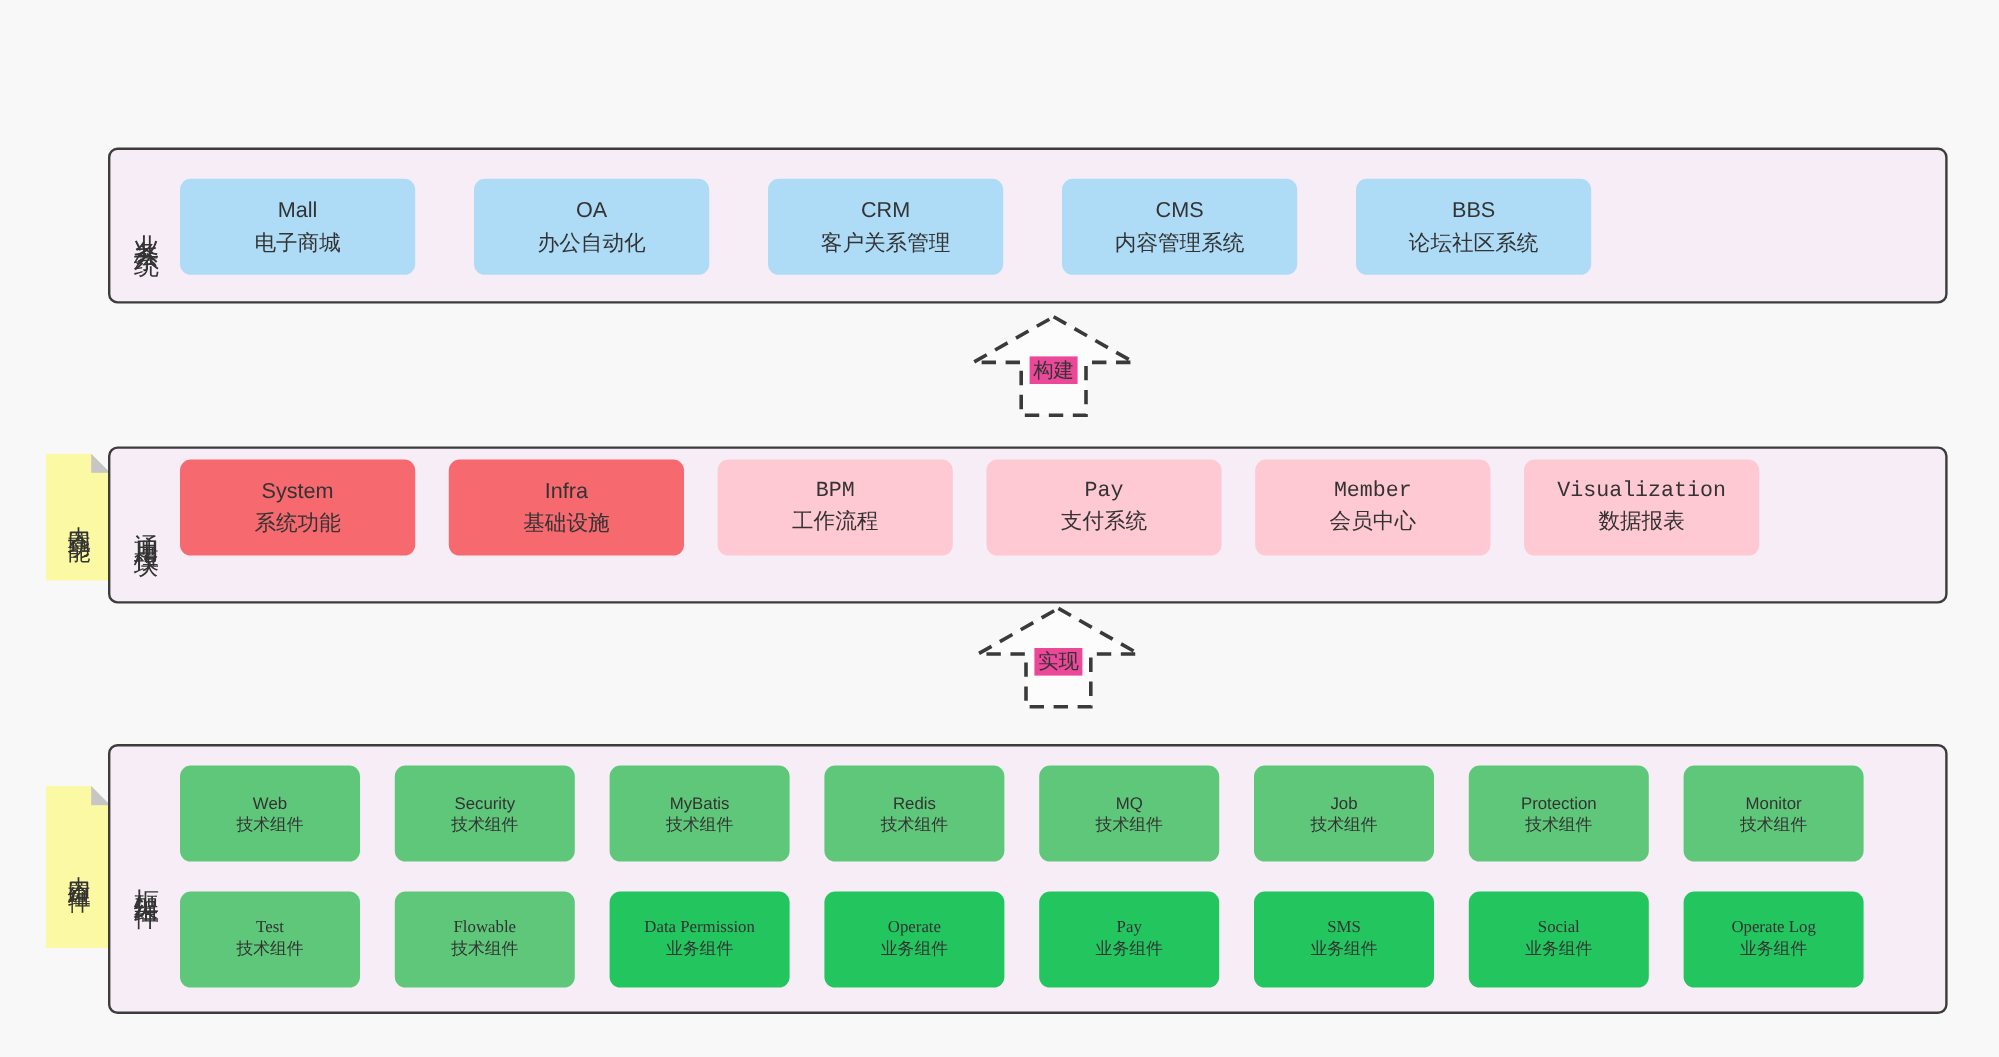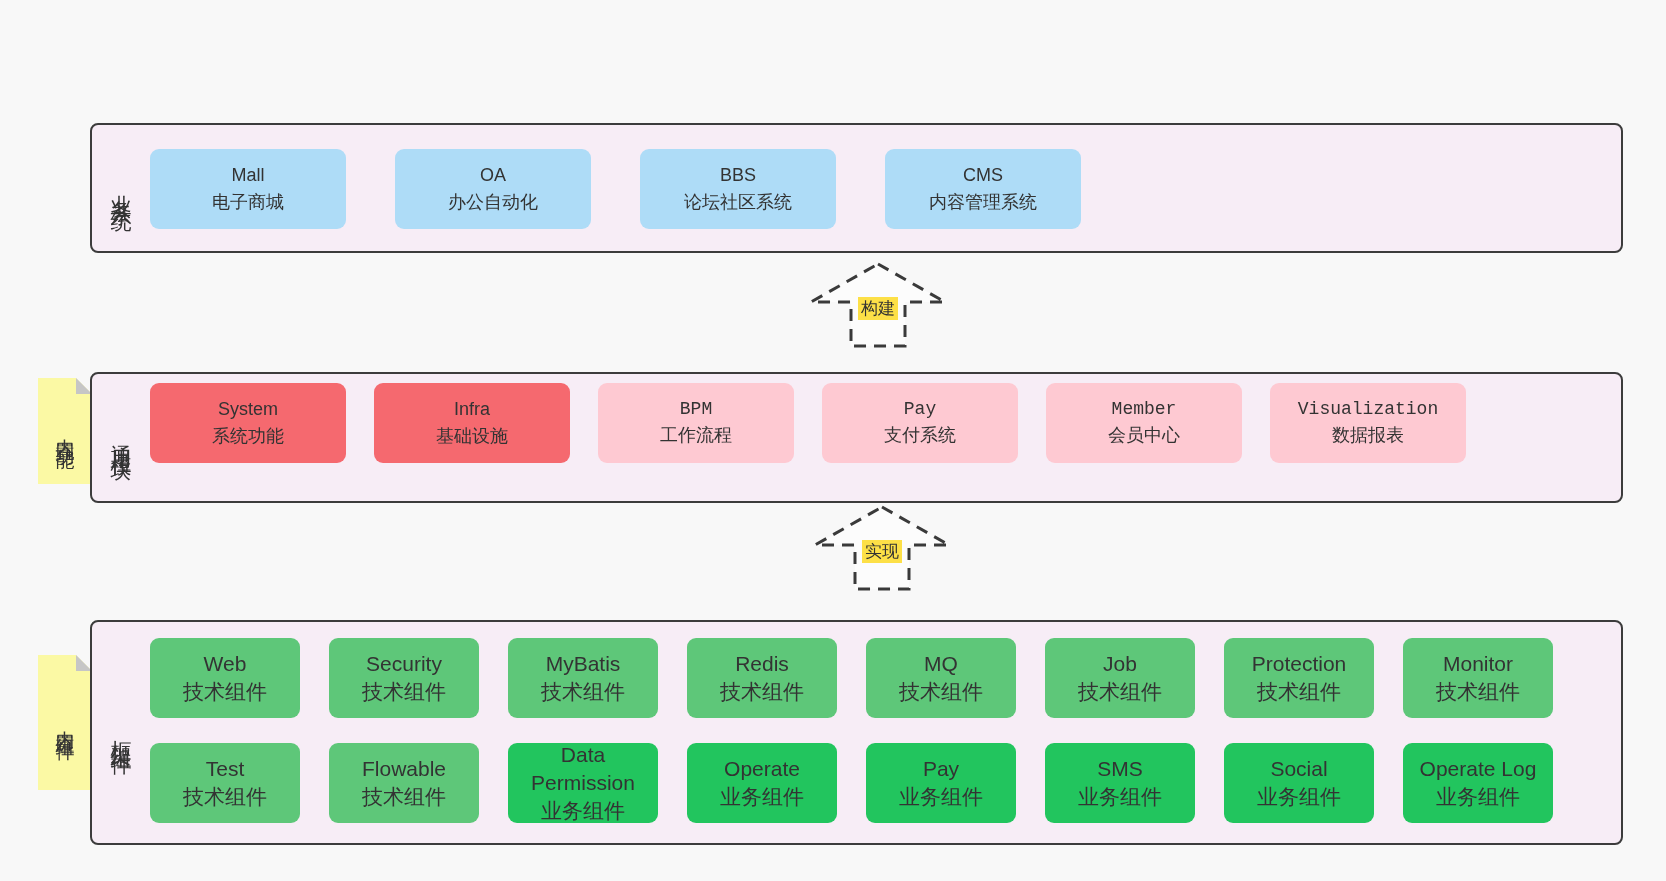--- a/index.html
+++ b/index.html
@@ -26,29 +26,29 @@
     position:absolute;left:15px;top:50%;transform:translateY(-50%);
     writing-mode:vertical-rl;text-orientation:upright;
     font-size:21px;letter-spacing:5px;color:#333;white-space:nowrap;
   }
 
   .box-row{position:absolute;left:58px;display:flex;gap:49px;}
   #panel-business .box-row{top:24px;}
   #panel-modules .box-row{top:9px;gap:28px;}
   #panel-components .box-row{gap:29px;}
   .row-a{top:16px;}
-  .row-b{top:121px;}
+  .row-b{top:121px;font-family:Liberation Serif, serif;}
 
   .box{
     width:196px;height:80px;border-radius:9px;
     display:flex;flex-direction:column;justify-content:center;align-items:center;
     text-align:center;font-size:18px;line-height:1.5;color:#333;
     box-sizing:border-box;padding:2px 8px;
   }
-  .box.small{width:150px;height:80px;font-size:21px;line-height:1.32;}
+  .box.small{width:150px;height:80px;font-size:14px;line-height:1.32;}
   .box.blue{background:#aedcf7;}
   .box.red{background:#f5696f;}
   .box.pink{background:#fec9d2;font-family:Liberation Mono, monospace;}
   .box.green{background:#5ec779;}
   .box.lightgreen{background:#22c55e;}
 
   
   .note{
     position:absolute;background:#fbf9a4;z-index:0;
     display:flex;align-items:center;justify-content:center;
@@ -69,21 +69,21 @@
   .arrow{position:absolute;width:140px;height:88px;z-index:1;}
   #arrow-build{left:808px;top:261px;}
   #arrow-implement{left:812px;top:504px;}
   .arrow svg{display:block;width:100%;height:100%;}
   .arrow polygon{
     fill:#fcfcfc;stroke:#3a3a3a;stroke-width:3;
     stroke-dasharray:12 8;stroke-linejoin:miter;
   }
   .arrow-label{
     position:absolute;left:50%;top:36px;transform:translateX(-50%);
-    background:#fde047;font-size:17px;line-height:1.25;padding:1px 3px;
+    background:#ec4899;font-size:17px;line-height:1.25;padding:1px 3px;
     white-space:nowrap;color:#333;
   }
 </style>
 </head>
 <body>
 
 <div class="canvas">
 
   <div class="note" id="note-modules">
     <span class="note-text">内置功能</span>
@@ -97,26 +97,30 @@
     <div class="box-row">
       <div class="box blue">
         <span>Mall</span>
         <span>电子商城</span>
       </div>
       <div class="box blue">
         <span>OA</span>
         <span>办公自动化</span>
       </div>
       <div class="box blue">
+        <span>CRM</span>
+        <span>客户关系管理</span>
+      </div>
+      <div class="box blue">
+        <span>CMS</span>
+        <span>内容管理系统</span>
+      </div>
+      <div class="box blue">
         <span>BBS</span>
         <span>论坛社区系统</span>
-      </div>
-      <div class="box blue">
-        <span>CMS</span>
-        <span>内容管理系统</span>
       </div>
     </div>
   </div>
 
   <div class="arrow" id="arrow-build">
     <svg viewBox="0 0 140 88">
       <polygon points="70,3 137,41 97,41 97,85 43,85 43,41 3,41"></polygon>
     </svg>
     <span class="arrow-label">构建</span>
   </div>

